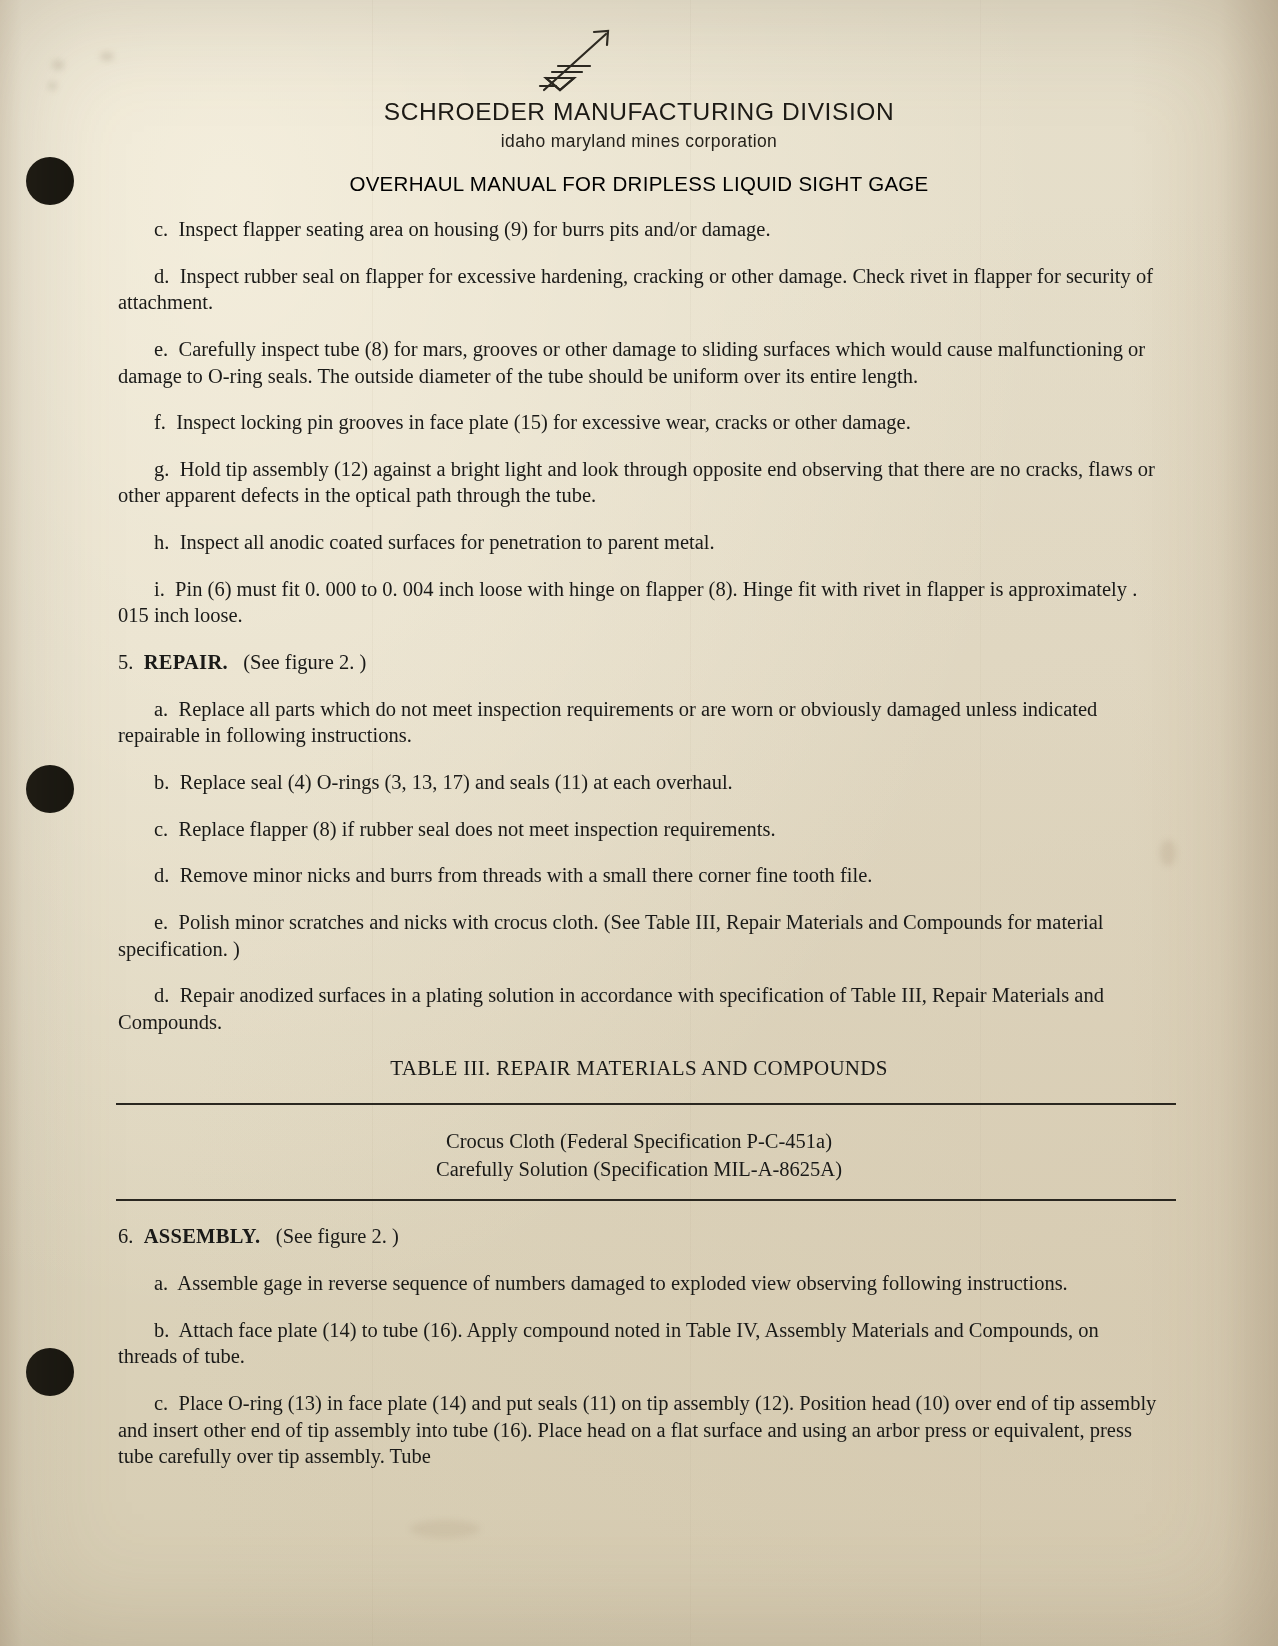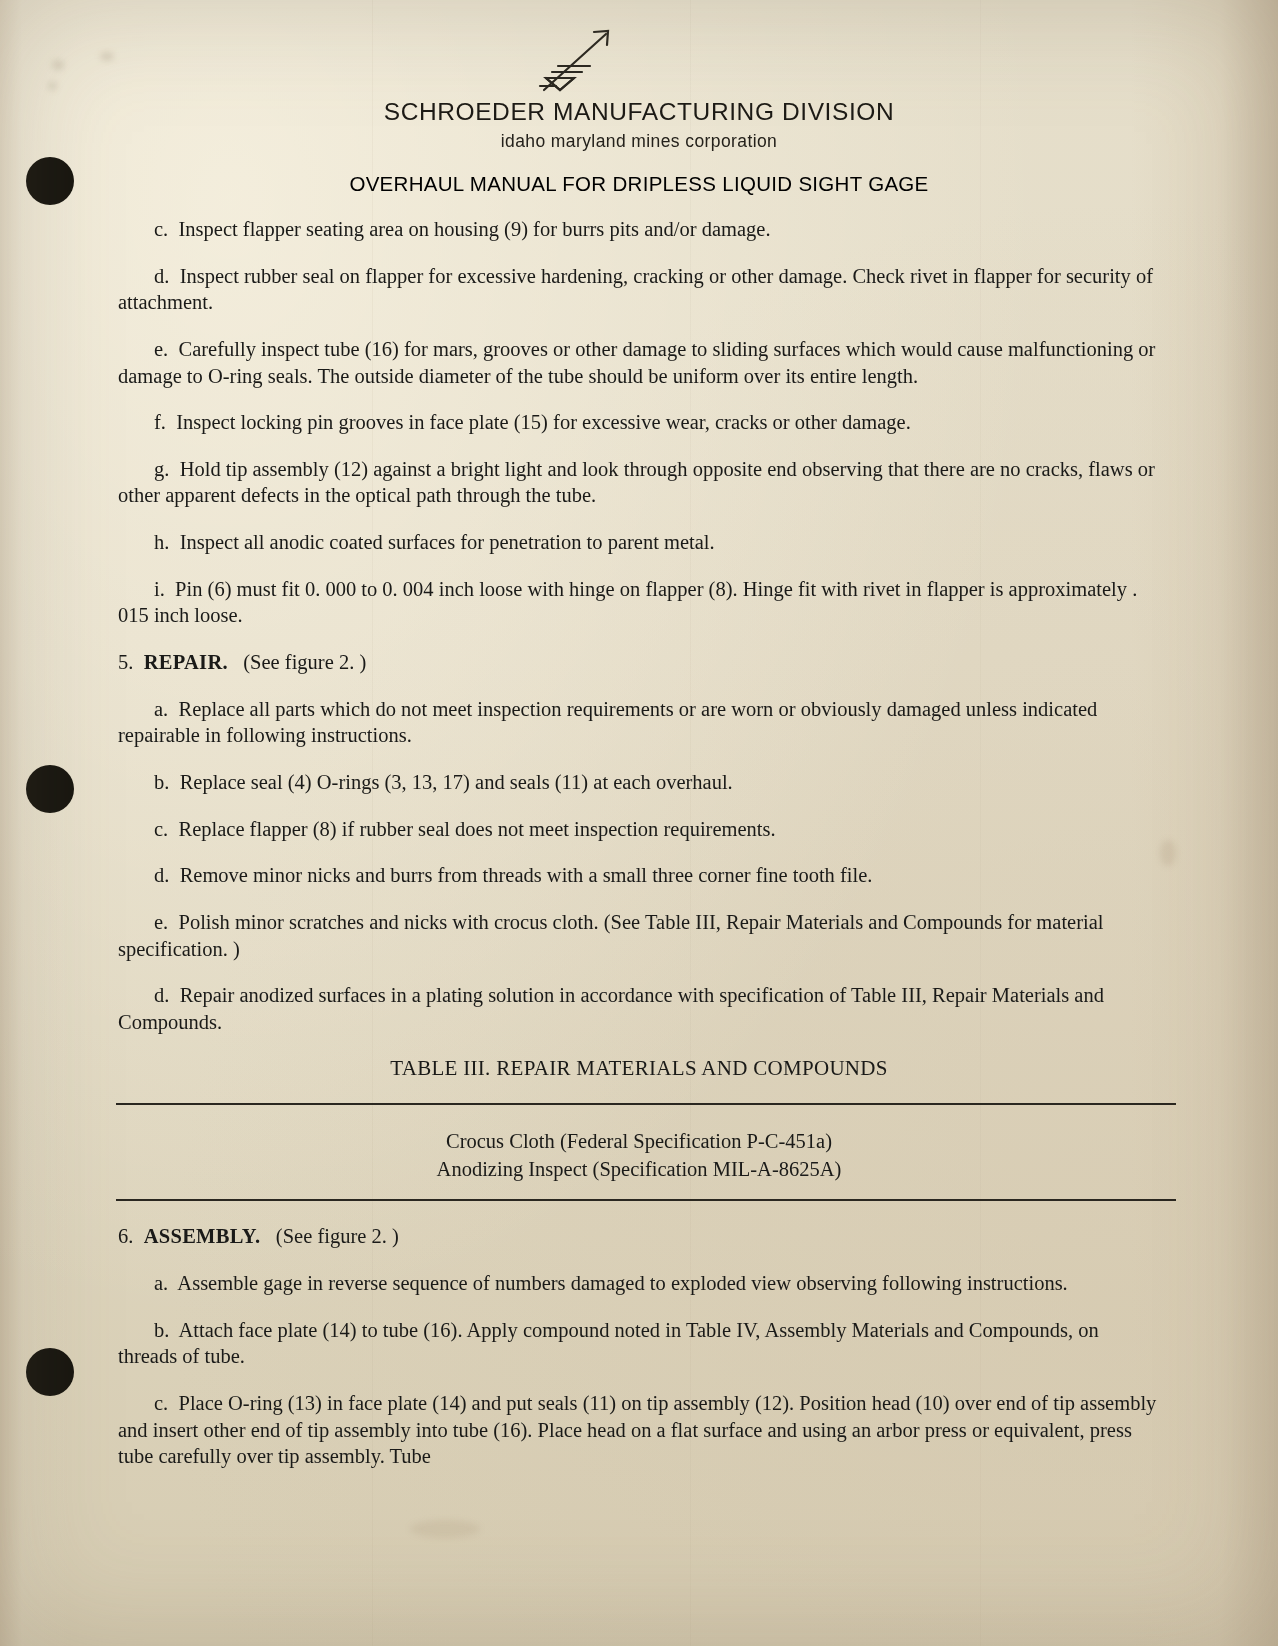--- a/index.html
+++ b/index.html
@@ -190,50 +190,50 @@
     <div class="division">idaho maryland mines corporation</div>
     <div class="manual-title">OVERHAUL MANUAL FOR DRIPLESS LIQUID SIGHT GAGE</div>
   </div>
 
   <div class="body-text">
 
     <p class="para"><span class="ind"></span><span>c.</span>&nbsp; <span>Inspect flapper seating area on housing (9) for burrs pits and/or damage.</span></p>
 
     <p class="para"><span class="ind"></span><span>d.</span>&nbsp; <span>Inspect rubber seal on flapper for excessive hardening, cracking or other damage.  Check rivet in flapper for security of attachment.</span></p>
 
-    <p class="para"><span class="ind"></span><span>e.</span>&nbsp; <span>Carefully inspect tube (16) for mars, grooves or other damage to sliding surfaces which would cause malfunctioning or damage to O-ring seals.  The outside diameter of the tube should be uniform over its entire length.</span></p>
+    <p class="para"><span class="ind"></span><span>e.</span>&nbsp; <span>Carefully inspect tube (8) for mars, grooves or other damage to sliding surfaces which would cause malfunctioning or damage to O-ring seals.  The outside diameter of the tube should be uniform over its entire length.</span></p>
 
     <p class="para"><span class="ind"></span><span>f.</span>&nbsp; <span>Inspect locking pin grooves in face plate (15) for excessive wear, cracks or other damage.</span></p>
 
     <p class="para"><span class="ind"></span><span>g.</span>&nbsp; <span>Hold tip assembly (12) against a bright light and look through opposite end observing that there are no cracks, flaws or other apparent defects in the optical path through the tube.</span></p>
 
     <p class="para"><span class="ind"></span><span>h.</span>&nbsp; <span>Inspect all anodic coated surfaces for penetration to parent metal.</span></p>
 
     <p class="para"><span class="ind"></span><span>i.</span>&nbsp; <span>Pin (6) must fit 0. 000 to 0. 004 inch loose with hinge on flapper (8).  Hinge fit with rivet in flapper is approximately . 015 inch loose.</span></p>
 
     <p class="sect"><span>5.</span>&nbsp; <b>REPAIR.</b>&nbsp;&nbsp; <span>(See figure 2. )</span></p>
 
     <p class="para"><span class="ind"></span><span>a.</span>&nbsp; <span>Replace all parts which do not meet inspection requirements or are worn or obviously damaged unless indicated repairable in following instructions.</span></p>
 
     <p class="para"><span class="ind"></span><span>b.</span>&nbsp; <span>Replace seal (4) O-rings (3, 13, 17) and seals (11) at each overhaul.</span></p>
 
     <p class="para"><span class="ind"></span><span>c.</span>&nbsp; <span>Replace flapper (8) if rubber seal does not meet inspection requirements.</span></p>
 
-    <p class="para"><span class="ind"></span><span>d.</span>&nbsp; <span>Remove minor nicks and burrs from threads with a small three corner fine tooth file.</span></p>
+    <p class="para"><span class="ind"></span><span>d.</span>&nbsp; <span>Remove minor nicks and burrs from threads with a small there corner fine tooth file.</span></p>
 
     <p class="para"><span class="ind"></span><span>e.</span>&nbsp; <span>Polish minor scratches and nicks with crocus cloth.  (See Table III, Repair Materials and Compounds for material specification. )</span></p>
 
     <p class="para"><span class="ind"></span><span>d.</span>&nbsp; <span>Repair anodized surfaces in a plating solution in accordance with specification of Table III, Repair Materials and Compounds.</span></p>
 
     <div class="table-title">TABLE III.   REPAIR MATERIALS AND COMPOUNDS</div>
 
     <div class="rule"></div>
     <div class="table-body">
       <div>Crocus Cloth (Federal Specification P-C-451a)</div>
-      <div>Anodizing Inspect (Specification MIL-A-8625A)</div>
+      <div>Carefully Solution (Specification MIL-A-8625A)</div>
     </div>
     <div class="rule"></div>
 
     <p class="sect" style="margin-top:22px;"><span>6.</span>&nbsp; <b>ASSEMBLY.</b>&nbsp;&nbsp; <span>(See figure 2. )</span></p>
 
     <p class="para"><span class="ind"></span><span>a.</span>&nbsp; <span>Assemble gage in reverse sequence of numbers damaged to exploded view observing following instructions.</span></p>
 
     <p class="para"><span class="ind"></span><span>b.</span>&nbsp; <span>Attach face plate (14) to tube (16).  Apply compound noted in Table IV, Assembly Materials and Compounds, on threads of tube.</span></p>
 
     <p class="para"><span class="ind"></span><span>c.</span>&nbsp; <span>Place O-ring (13) in face plate (14) and put seals (11) on tip assembly (12).  Position head (10) over end of tip assembly and insert other end of tip assembly into tube (16).  Place head on a flat surface and using an arbor press or equivalent, press tube carefully over tip assembly.  Tube</span></p>

